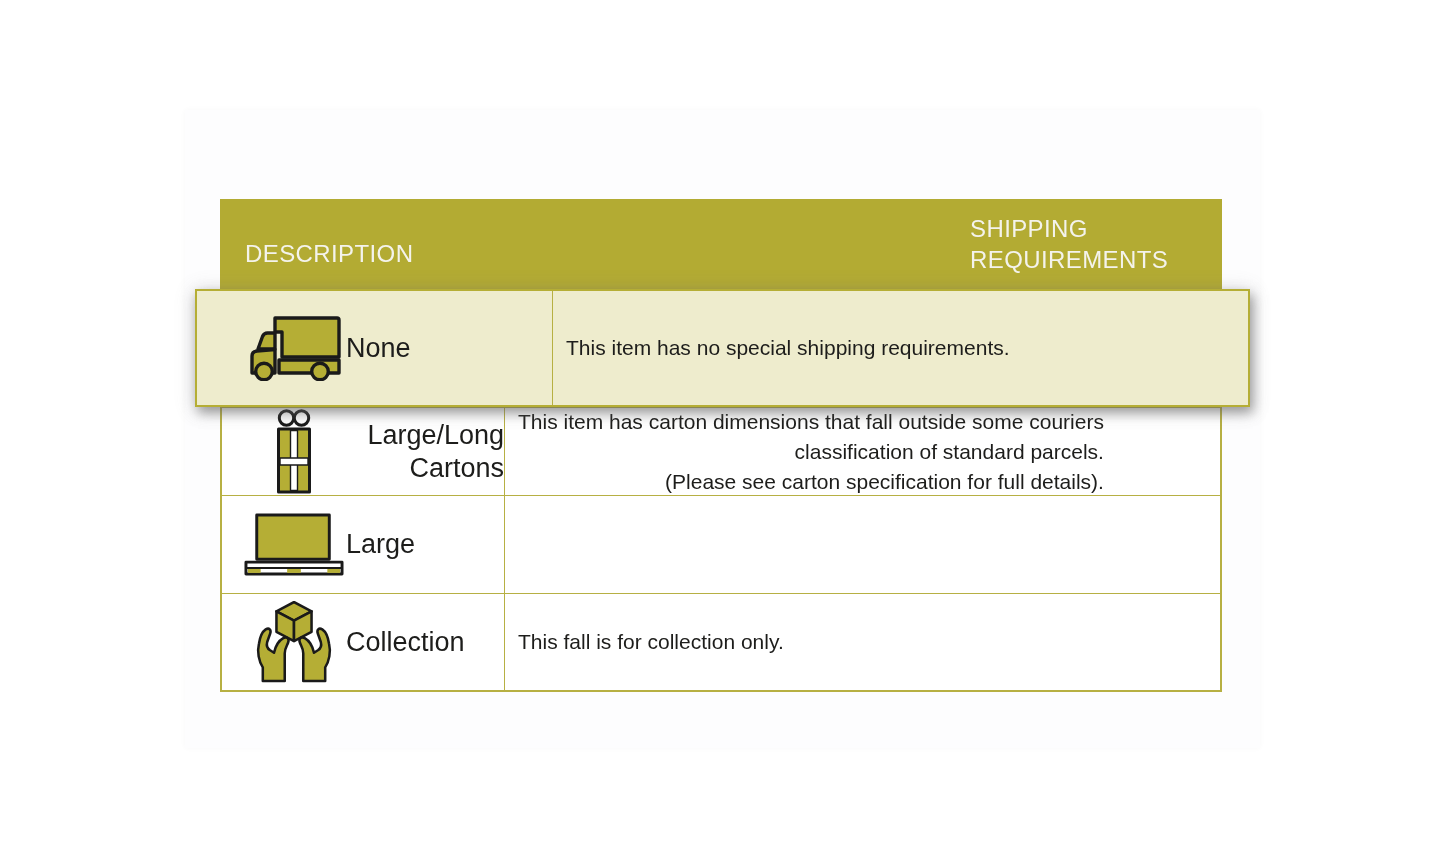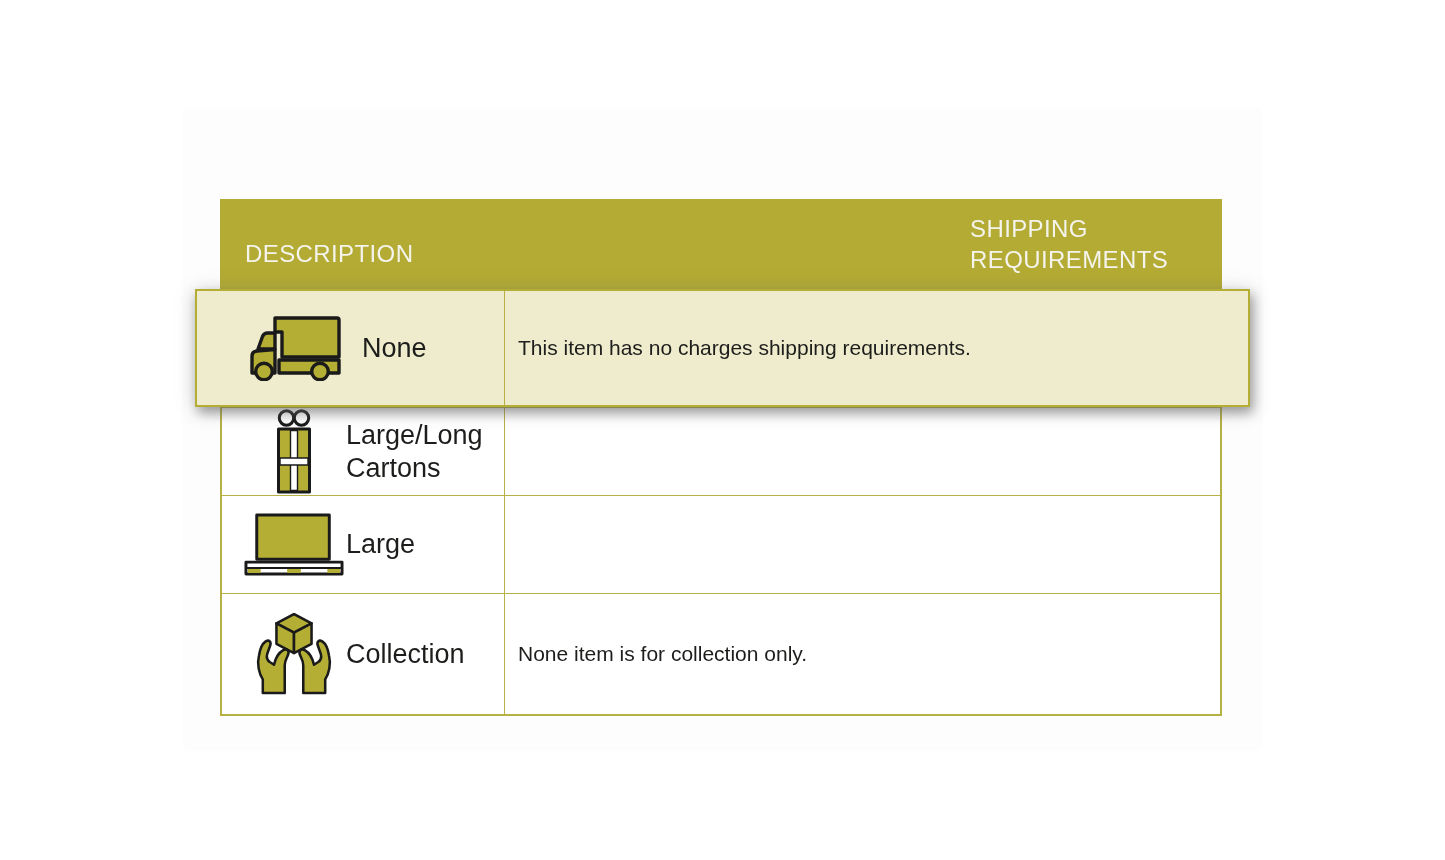--- a/index.html
+++ b/index.html
@@ -34,22 +34,22 @@
     flex:1;display:flex;align-items:center;box-sizing:border-box;
     padding:2px 24px 2px 13px;font-size:21px;line-height:30px;
     white-space:pre-line;color:#1d1d1b;
   }
   .popped-row{
     position:absolute;left:195px;top:289px;width:1055px;height:118px;
     box-sizing:border-box;background:#eeeccd;border:2px solid #b5ae35;
     box-shadow:3px 6px 11px rgba(95,95,95,0.55),0 2px 18px rgba(120,120,120,0.30);
     display:flex;
   }
-  .popped-row .cell-req{width:308px;padding-left:45px;border-right:1px solid #b7b043;gap:16px;}
-  .h88{height:88px;} .h98{height:98px;} .h99{height:121px;}
+  .popped-row .cell-req{width:356px;padding-left:45px;border-right:1px solid #b7b043;}
+  .h88{height:88px;text-align:right;} .h98{height:98px;} .h99{height:97px;}
   svg{display:block;}
 </style>
 </head>
 <body>
 
 <div class="stage">
   <div class="card"></div>
 
   <div class="table">
     <div class="thead">
@@ -73,20 +73,23 @@
                 <circle cx="15.5" cy="10" r="7.2" fill="#ffffff" stroke-width="3"></circle>
                 <circle cx="30.5" cy="10" r="7.2" fill="#ffffff" stroke-width="3"></circle>
                 <rect x="7.5" y="21" width="31" height="63" fill="#b5ae35" stroke-width="3"></rect>
                 <rect x="19.5" y="22.5" width="7" height="60" fill="#ffffff" stroke-width="1.4"></rect>
                 <rect x="9" y="50" width="28" height="7" fill="#ffffff" stroke-width="1.4"></rect>
               </g>
             </svg>
           </span>
           <span class="row-label">Large/Long Cartons</span>
         </div>
+        <div class="cell-desc">This item has carton dimensions that fall outside some couriers
+classification of standard parcels.
+(Please see carton specification for full details).</div>
       </div>
 
       <div class="row row-borders h98">
         <div class="cell-req">
           <span class="icon-box">
             <svg width="100" height="63" viewBox="0 0 102 64">
               <g stroke="#1a1a1a" stroke-linejoin="round">
                 <rect x="13" y="2" width="74" height="45" fill="#b5ae35" stroke-width="3"></rect>
                 <rect x="2" y="50" width="98" height="12" fill="#ffffff" stroke-width="3"></rect>
                 <line x1="2" y1="56" x2="100" y2="56" stroke-width="2"></line>
@@ -112,36 +115,36 @@
                          L12.5,42 C11.5,45.5 12.5,48.5 15.5,50.5 L19.5,53 C21,46 24.5,40.5 29,38
                          C32.5,36 35.5,38.5 34,42.5 C33,45.5 30.5,48.5 30.5,53.5 L30.5,82 Z"></path>
                 <path transform="translate(80,0) scale(-1,1)" d="M8,82 L8,68 C4,62 2,52 4,44 C5,37 8,31 11,29 C14.5,27 17,29.5 15.5,33.5
                          L12.5,42 C11.5,45.5 12.5,48.5 15.5,50.5 L19.5,53 C21,46 24.5,40.5 29,38
                          C32.5,36 35.5,38.5 34,42.5 C33,45.5 30.5,48.5 30.5,53.5 L30.5,82 Z"></path>
               </g>
             </svg>
           </span>
           <span class="row-label">Collection</span>
         </div>
-        <div class="cell-desc">None item is for collection only.</div>
+        <div class="cell-desc">This fall is for collection only.</div>
       </div>
     </div>
   </div>
 
   <div class="popped-row">
     <div class="cell-req">
       <span class="icon-box">
         <svg width="96" height="66" viewBox="0 0 96 66">
           <g stroke="#1a1a1a" stroke-width="3.4" stroke-linejoin="round" fill="#b5ae35">
             <path d="M33,45 h60 v13 h-60 z"></path>
             <path d="M29,3 h62 a2,2 0 0 1 2,2 v37 h-57 v-25 h-7 z"></path>
             <path d="M12,34 L16.5,21.5 q1.5,-3.5 5,-3.5 h7.5 v16 z"></path>
             <path d="M6,58 v-17 q0,-4.5 5,-5 l18,-1.5 v23.5 z"></path>
             <circle cx="18" cy="56.5" r="8.3"></circle>
             <circle cx="74" cy="56.5" r="8.3"></circle>
           </g>
         </svg>
       </span>
       <span class="row-label">None</span>
     </div>
-    <div class="cell-desc">This item has no charges shipping requirements.</div>
+    <div class="cell-desc">This item has no special shipping requirements.</div>
   </div>
 </div>
 
 </body></html>

